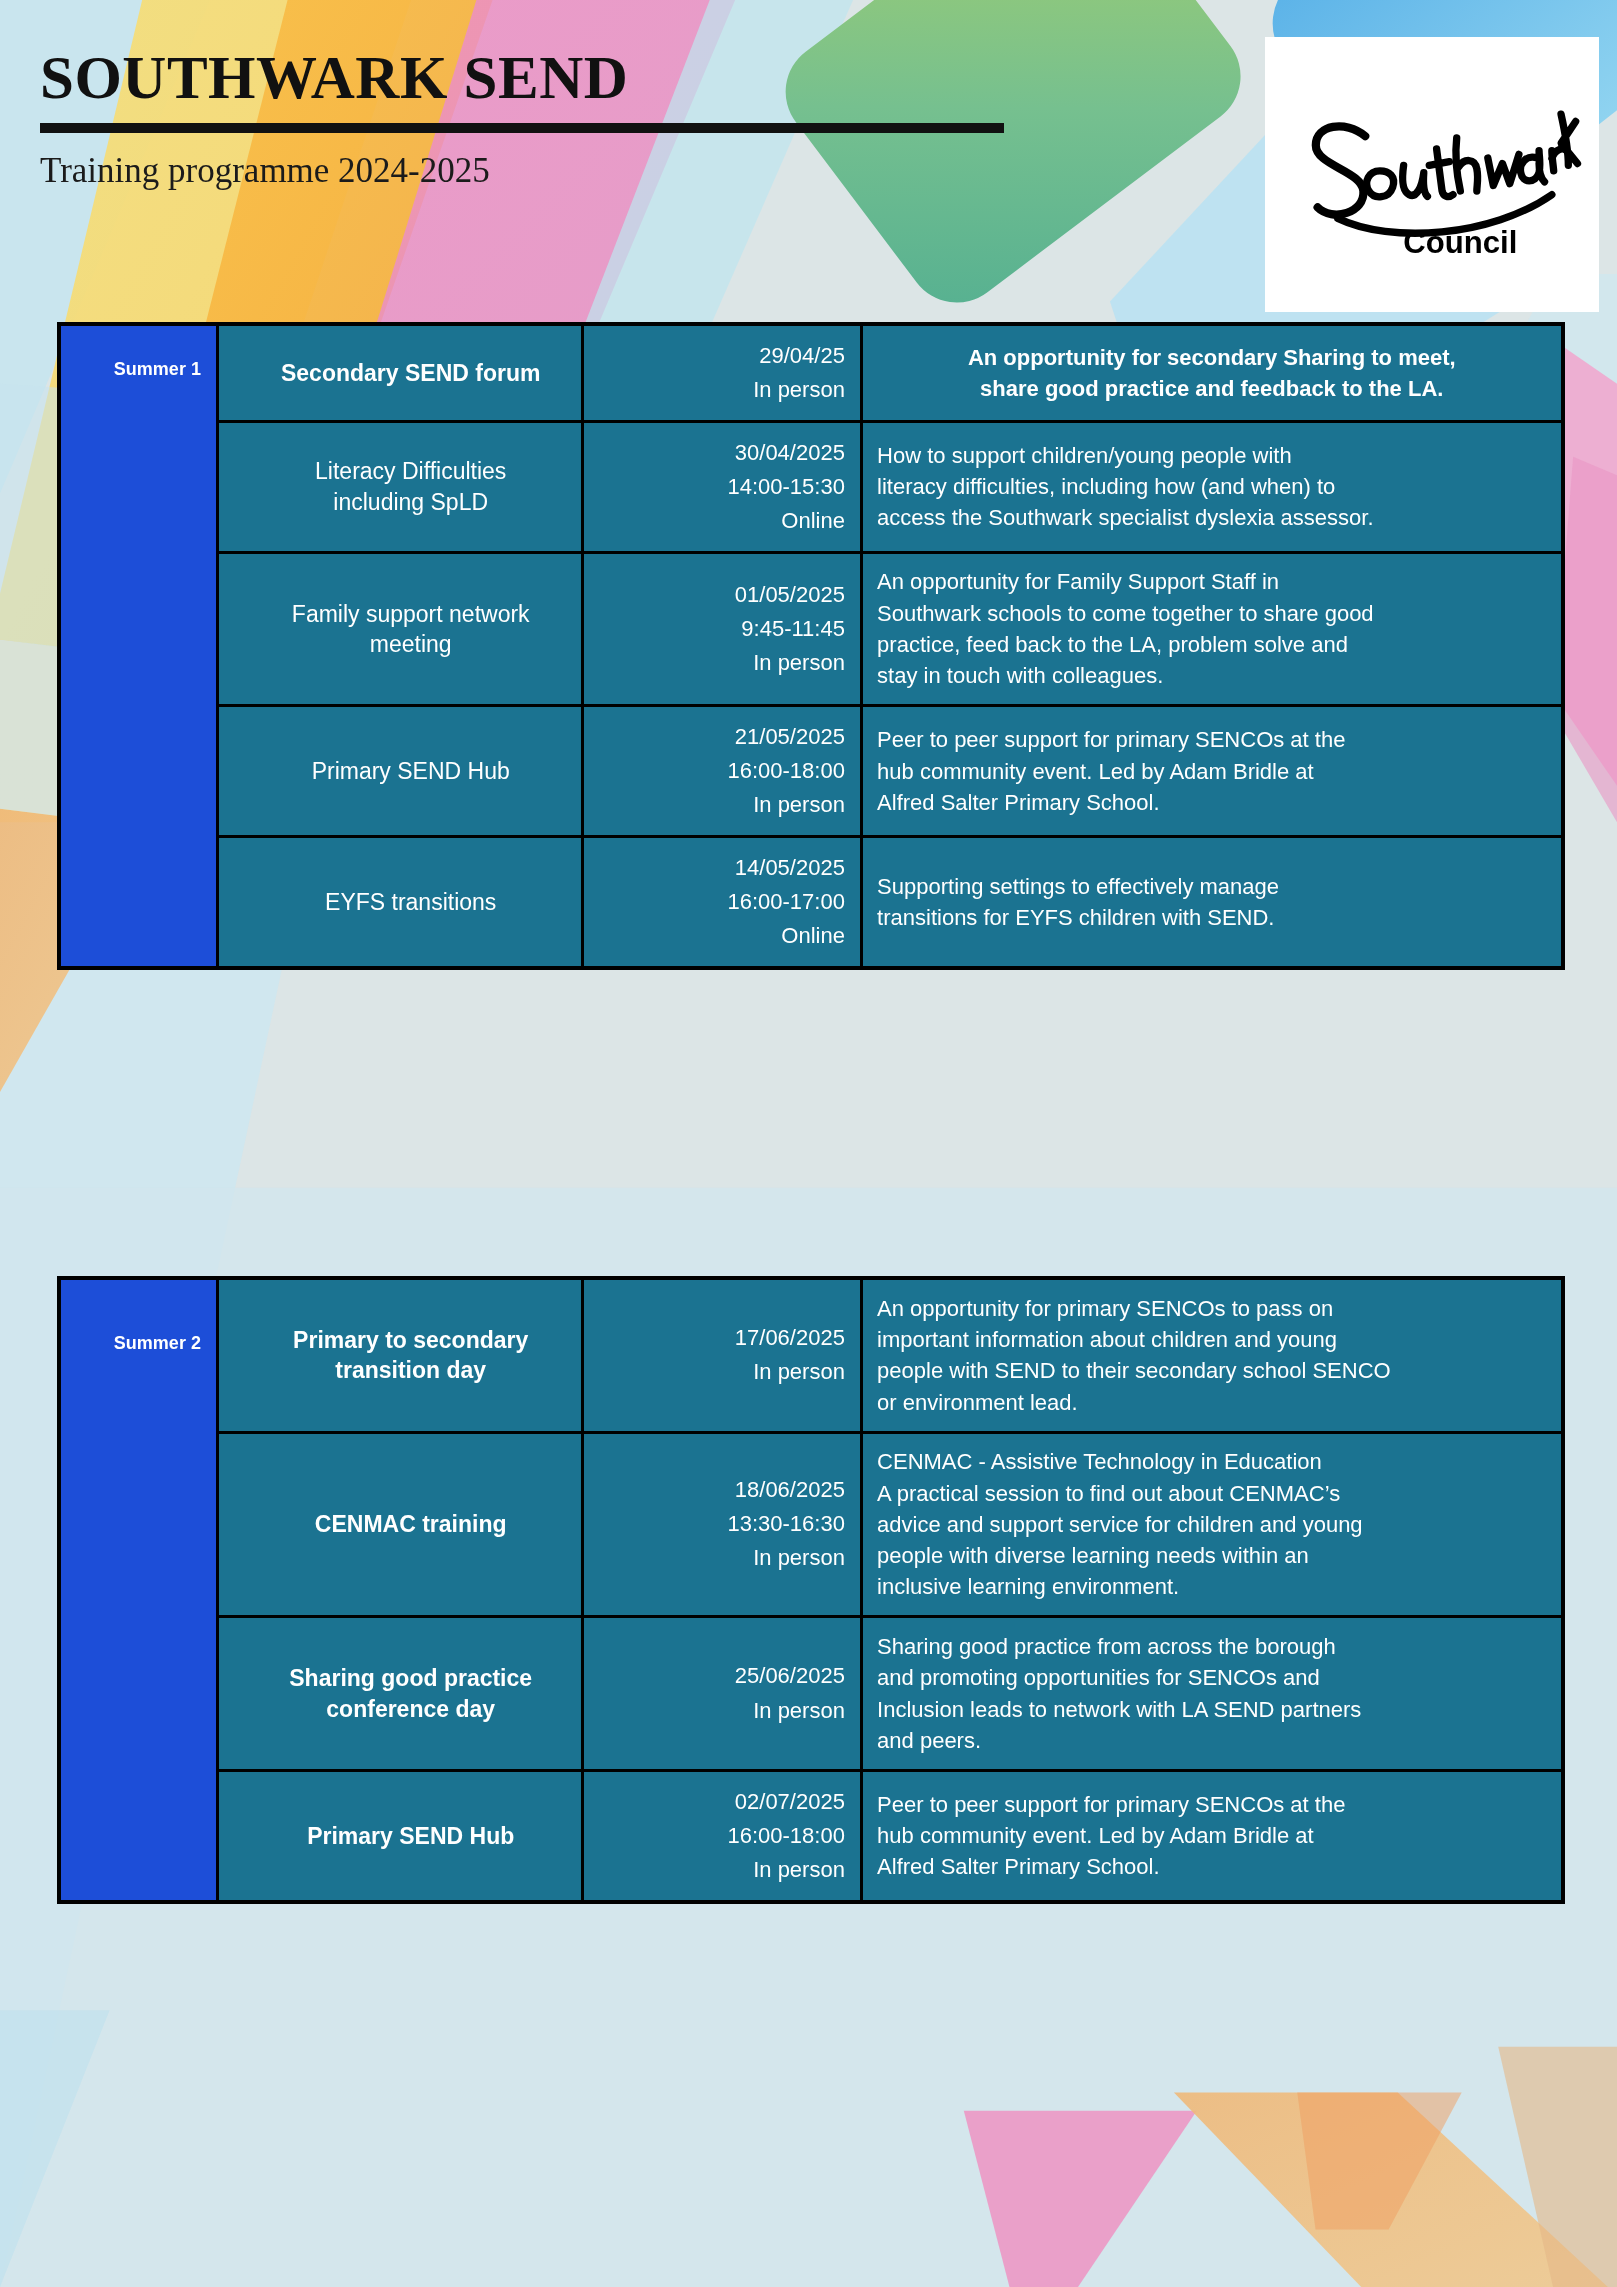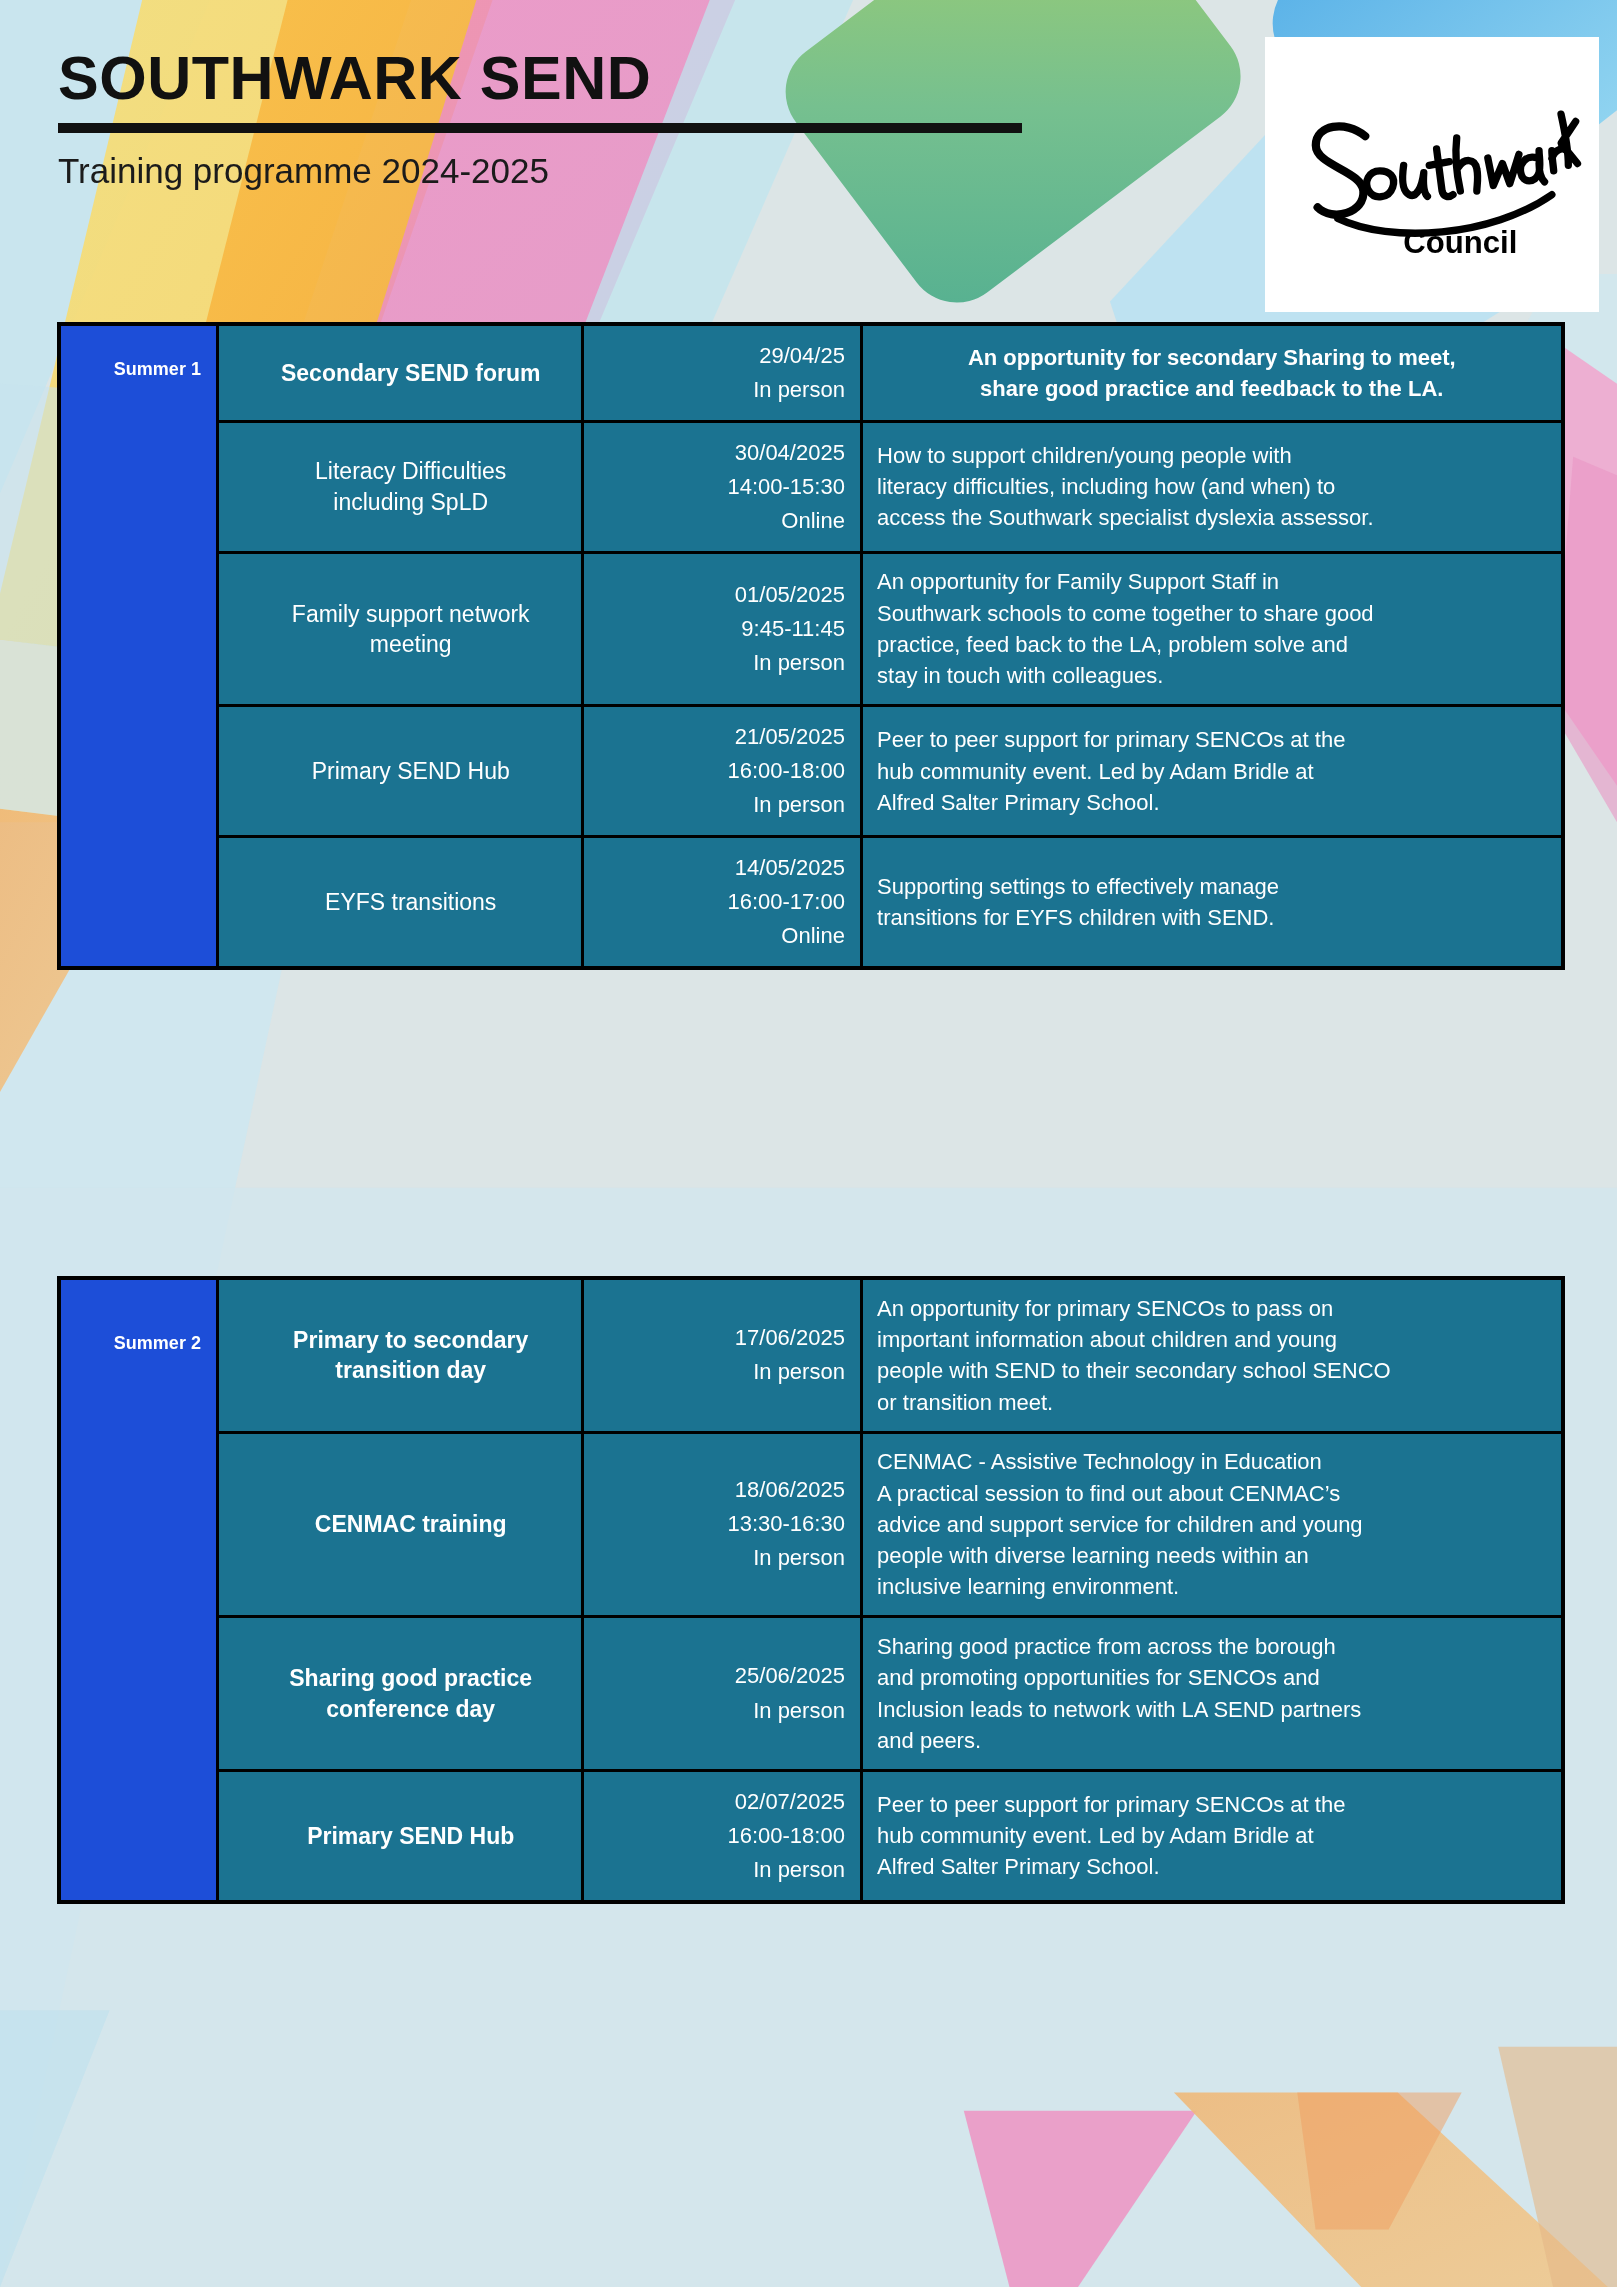--- a/index.html
+++ b/index.html
@@ -29,23 +29,24 @@
   #page {
     position: relative;
     z-index: 2;
     width: 1617px;
     height: 2287px;
   }
 
   
   .header {
     position: absolute;
-    left: 58px;
+    left: 40px;
     top: 46px;
     width: 1023px;
+    font-family: Liberation Serif, serif;
   }
   .header-title {
     font-size: 61px;
     font-weight: bold;
     letter-spacing: 0.5px;
     color: #111111;
     line-height: 1.05;
     margin: 0;
     white-space: nowrap;
   }
@@ -354,21 +355,21 @@
           <span class="cell-line">transition day</span>
         </td>
         <td class="when-cell">
           <span class="cell-line">17/06/2025</span>
           <span class="cell-line">In person</span>
         </td>
         <td class="desc-cell">
           <span class="cell-line">An opportunity for primary SENCOs to pass on</span>
           <span class="cell-line">important information about children and young</span>
           <span class="cell-line">people with SEND to their secondary school SENCO</span>
-          <span class="cell-line">or transition meet.</span>
+          <span class="cell-line">or environment lead.</span>
         </td>
       </tr>
       <tr>
         <td class="title-cell bold">
           <span class="cell-line">CENMAC training</span>
         </td>
         <td class="when-cell">
           <span class="cell-line">18/06/2025</span>
           <span class="cell-line">13:30-16:30</span>
           <span class="cell-line">In person</span>

